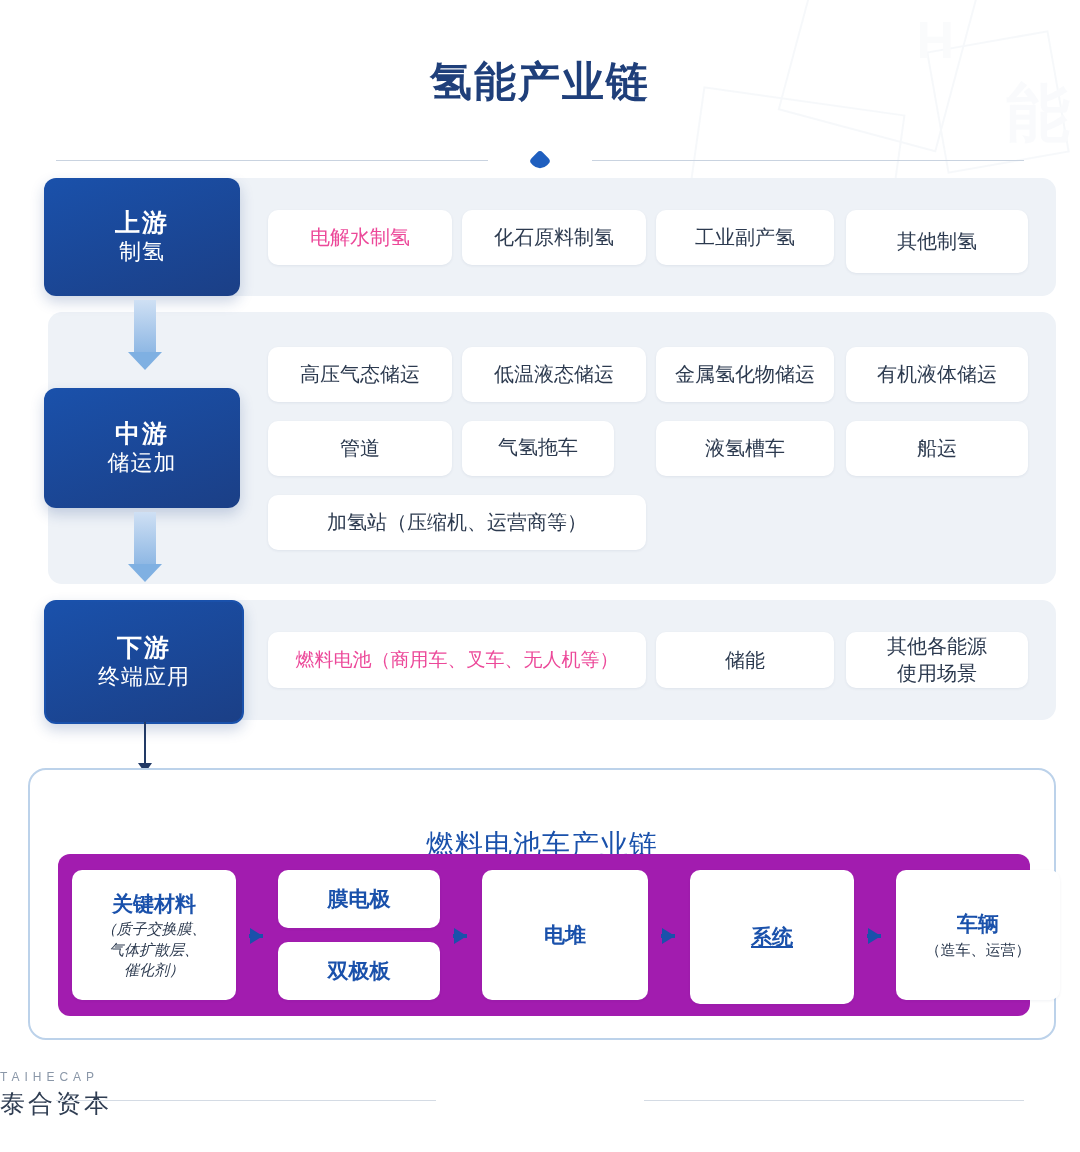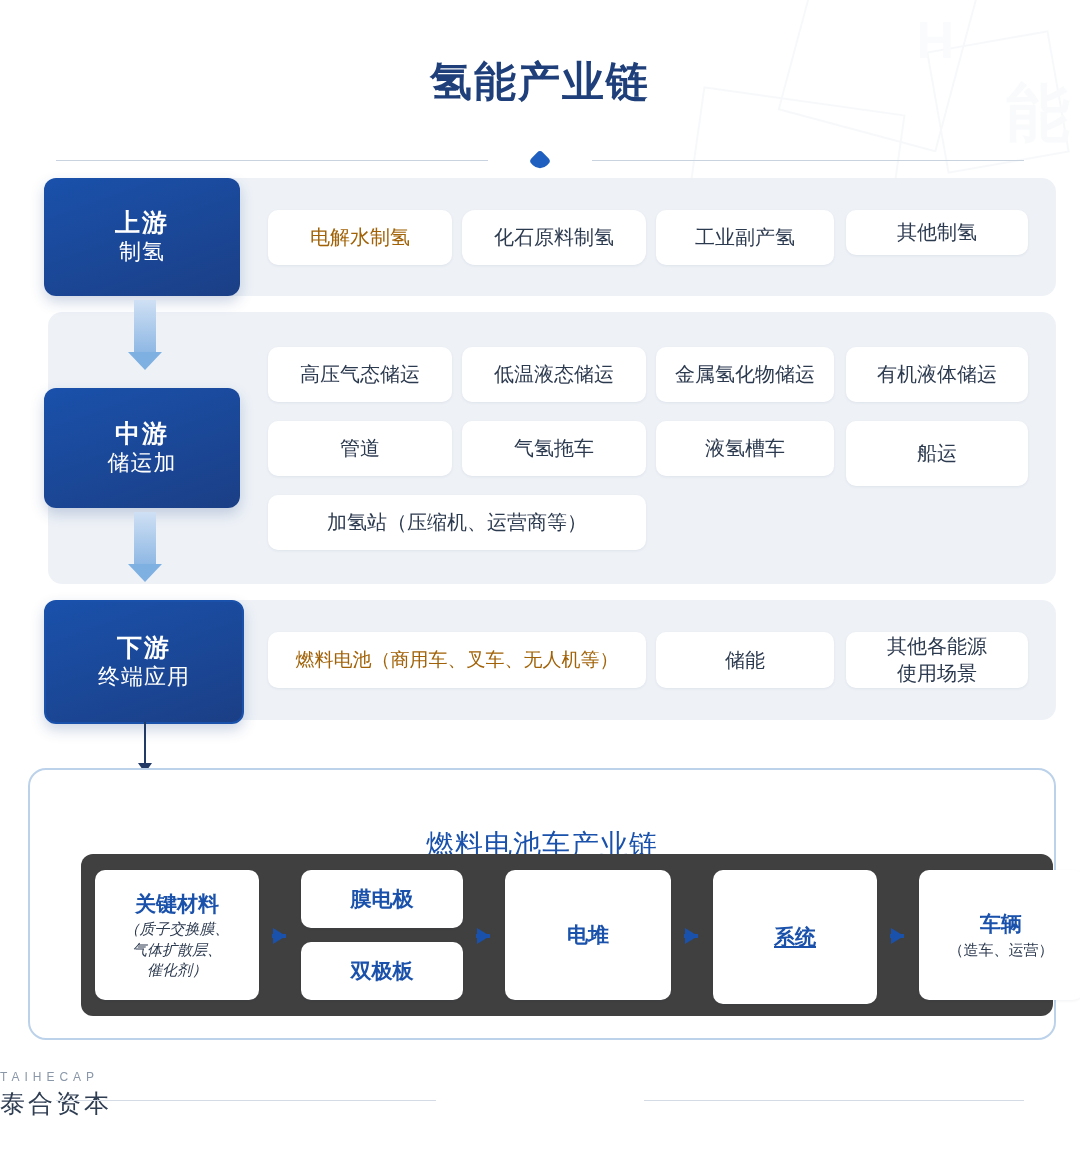--- a/index.html
+++ b/index.html
@@ -172,21 +172,21 @@
     align-items: center;
     justify-content: center;
     text-align: center;
     font-size: 20px;
     color: #2c3a4f;
     box-shadow: 0 1px 3px rgba(20,40,80,0.07);
     padding: 0 8px;
     box-sizing: border-box;
     line-height: 1.35;
   }
-  .card.accent { color: #a16207; }
+  .card.accent { color: #ec4899; }
 
   
   .fc-panel {
     position: absolute;
     left: 28px;
     top: 768px;
     width: 1028px;
     height: 272px;
     border: 2px solid #bcd2ea;
     border-radius: 18px;
@@ -203,23 +203,22 @@
     color: #1a51ab;
     letter-spacing: 1px;
     margin-top: 34px;
   }
   .fc-inner {
     position: absolute;
     left: 28px;
     top: 84px;
     width: 972px;
     height: 162px;
-    background: #404040;
+    background: #a21caf;
     border-radius: 12px;
-    margin-left: 23px;
   }
   .fc-box {
     position: absolute;
     background: #ffffff;
     border-radius: 10px;
     display: flex;
     flex-direction: column;
     align-items: center;
     justify-content: center;
     text-align: center;
@@ -321,33 +320,33 @@
   <div class="shaft"></div>
   <div class="head"></div>
 </div>
 <div class="arrow arrow-2">
   <div class="shaft"></div>
   <div class="head"></div>
 </div>
 <div class="arrow-thin"></div>
 
 <div class="card accent" style="left:268px; top:210px; width:184px; height:55px;">电解水制氢</div>
-<div class="card" style="left:462px; top:210px; width:184px; height:55px;border-radius:13px;">化石原料制氢</div>
+<div class="card" style="left:462px; top:210px; width:184px; height:55px;">化石原料制氢</div>
 <div class="card" style="left:656px; top:210px; width:178px; height:55px;">工业副产氢</div>
-<div class="card" style="left:846px; top:210px; width:182px; height:45px;">其他制氢</div>
+<div class="card" style="left:846px; top:210px; width:182px; height:63px;">其他制氢</div>
 
 <div class="card" style="left:268px; top:347px; width:184px; height:55px;">高压气态储运</div>
 <div class="card" style="left:462px; top:347px; width:184px; height:55px;">低温液态储运</div>
 <div class="card" style="left:656px; top:347px; width:178px; height:55px;">金属氢化物储运</div>
 <div class="card" style="left:846px; top:347px; width:182px; height:55px;">有机液体储运</div>
 
 <div class="card" style="left:268px; top:421px; width:184px; height:55px;">管道</div>
-<div class="card" style="left:462px; top:421px; width:184px; height:55px;">气氢拖车</div>
+<div class="card" style="left:462px; top:421px; width:152px; height:55px;font-family:Liberation Mono, monospace;">气氢拖车</div>
 <div class="card" style="left:656px; top:421px; width:178px; height:55px;">液氢槽车</div>
-<div class="card" style="left:846px; top:421px; width:182px; height:65px;">船运</div>
+<div class="card" style="left:846px; top:421px; width:182px; height:55px;">船运</div>
 
 <div class="card" style="left:268px; top:495px; width:378px; height:55px;">加氢站（压缩机、运营商等）</div>
 
 <div class="card accent" style="left:268px; top:632px; width:378px; height:56px; font-size:19px;">燃料电池（商用车、叉车、无人机等）</div>
 <div class="card" style="left:656px; top:632px; width:178px; height:56px;">储能</div>
 <div class="card" style="left:846px; top:632px; width:182px; height:56px; white-space:pre-line;">其他各能源
 使用场景</div>
 
 <div class="fc-panel">
   <div class="fc-title">燃料电池车产业链</div>

